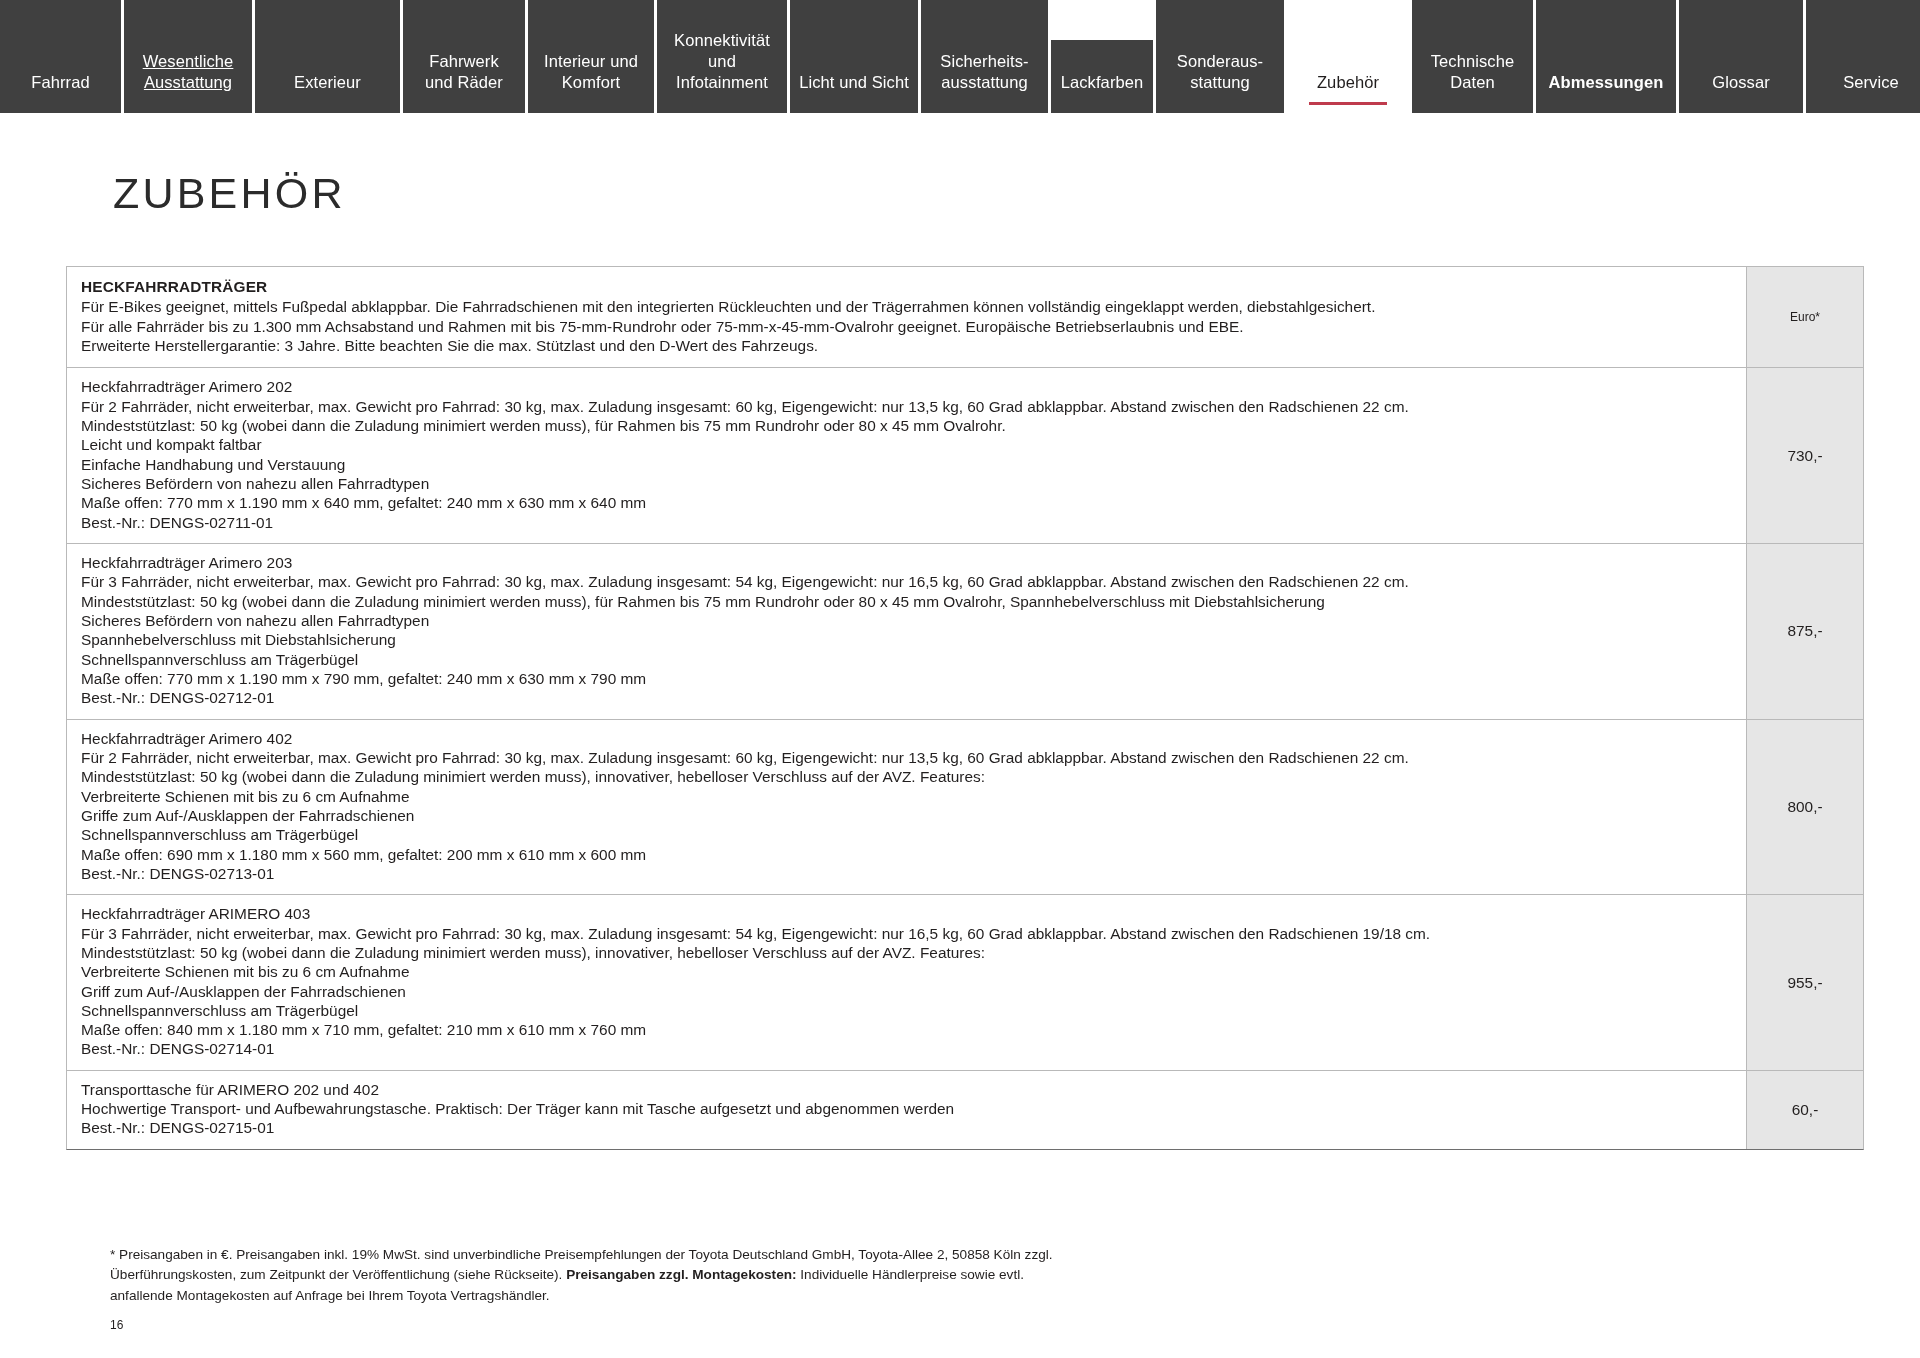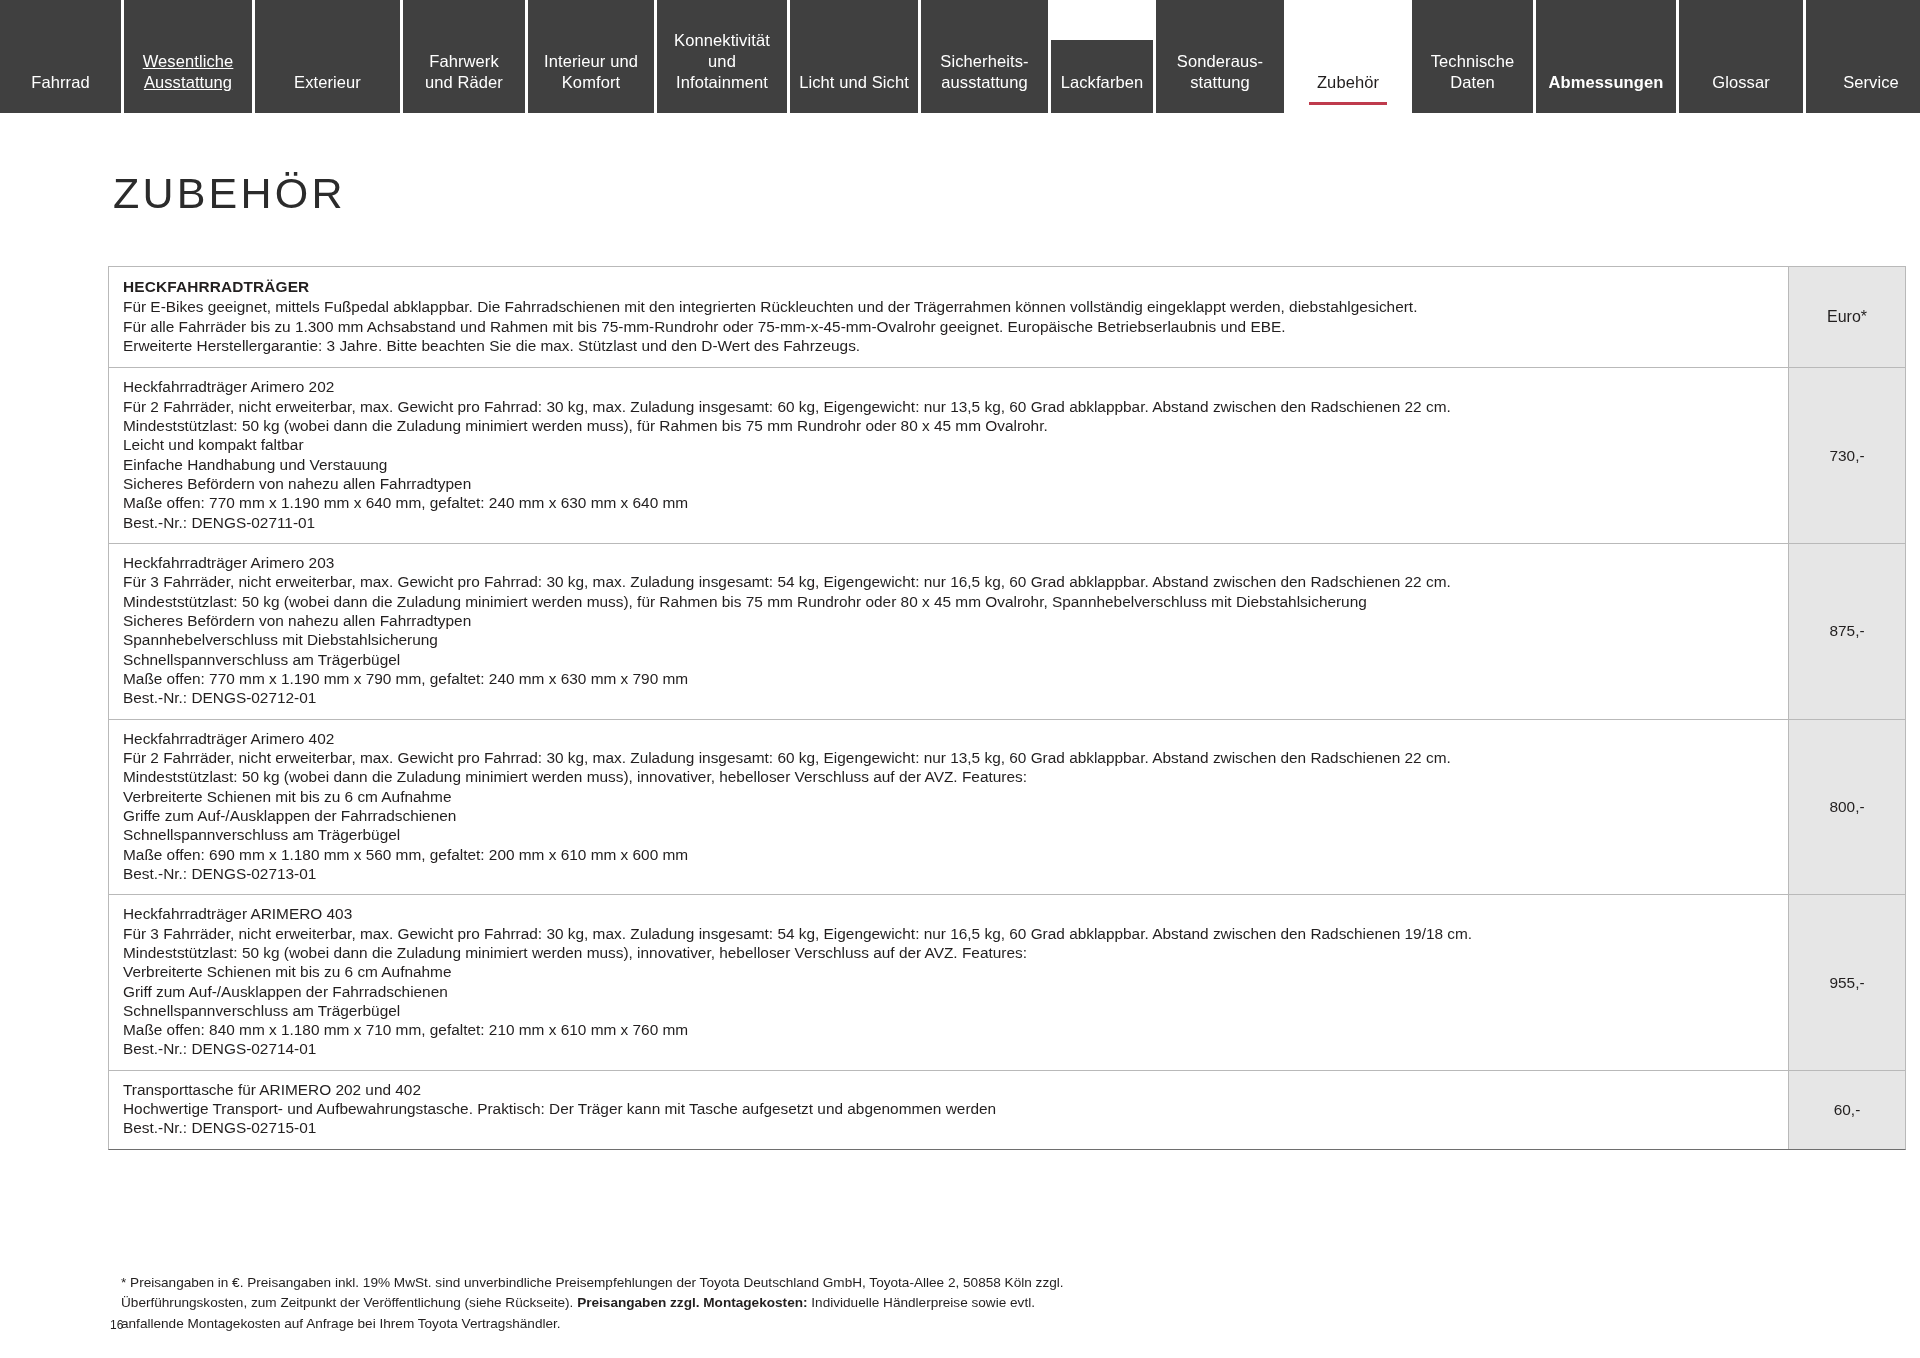--- a/index.html
+++ b/index.html
@@ -76,21 +76,21 @@
   .page-title {
     margin: 56px 0 0 113px;
     font-size: 43px;
     font-weight: 400;
     letter-spacing: 3.2px;
     color: #2b2b2b;
   }
 
   
   .table-wrap {
-    margin: 48px 0 0 108px;
+    margin: 48px 0 0 66px;
     width: 1798px;
     border: 1px solid #b9b9b9;
     border-bottom: 1px solid #6e6e6e;
   }
   .trow {
     display: flex;
     align-items: stretch;
     border-bottom: 1px solid #b9b9b9;
   }
   .trow:last-child { border-bottom: none; }
@@ -105,40 +105,39 @@
     flex: 0 0 117px;
     background: #e6e6e6;
     border-left: 1px solid #b9b9b9;
     display: flex;
     align-items: center;
     justify-content: center;
     font-size: 15.4px;
     color: #221f1f;
   }
   .header-row .tcell-desc { padding-top: 10px; padding-bottom: 12px; }
-  .header-row .tcell-price { font-size: 16px; }
+  .header-row .tcell-price { font-size: 12px; }
   .hdr-title {
     font-weight: 700;
     font-size: 15.4px;
     letter-spacing: .15px;
     margin-bottom: 1px;
   }
   .desc-line { white-space: nowrap; }
   .prod-name { }
 
   
   .footnote {
     position: absolute;
     left: 110px;
-    top: 1273px;
+    top: 1245px;
     width: 1400px;
     font-size: 13.6px;
     line-height: 1.5;
     color: #221f1f;
-    margin-left: 11px;
   }
   .footnote .fn-line { white-space: nowrap; }
   .footnote b { font-weight: 700; }
 
   .page-number {
     position: absolute;
     left: 110px;
     top: 1318px;
     font-size: 12px;
     color: #221f1f;

